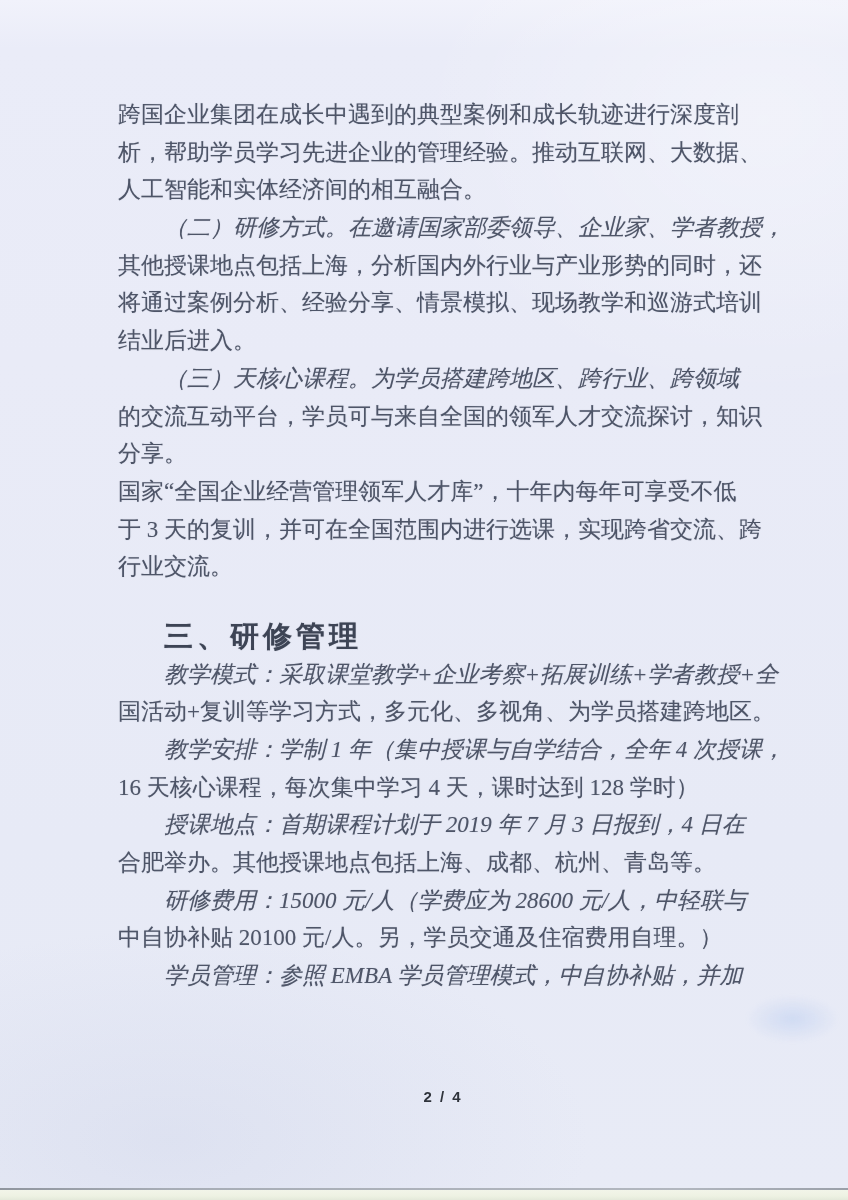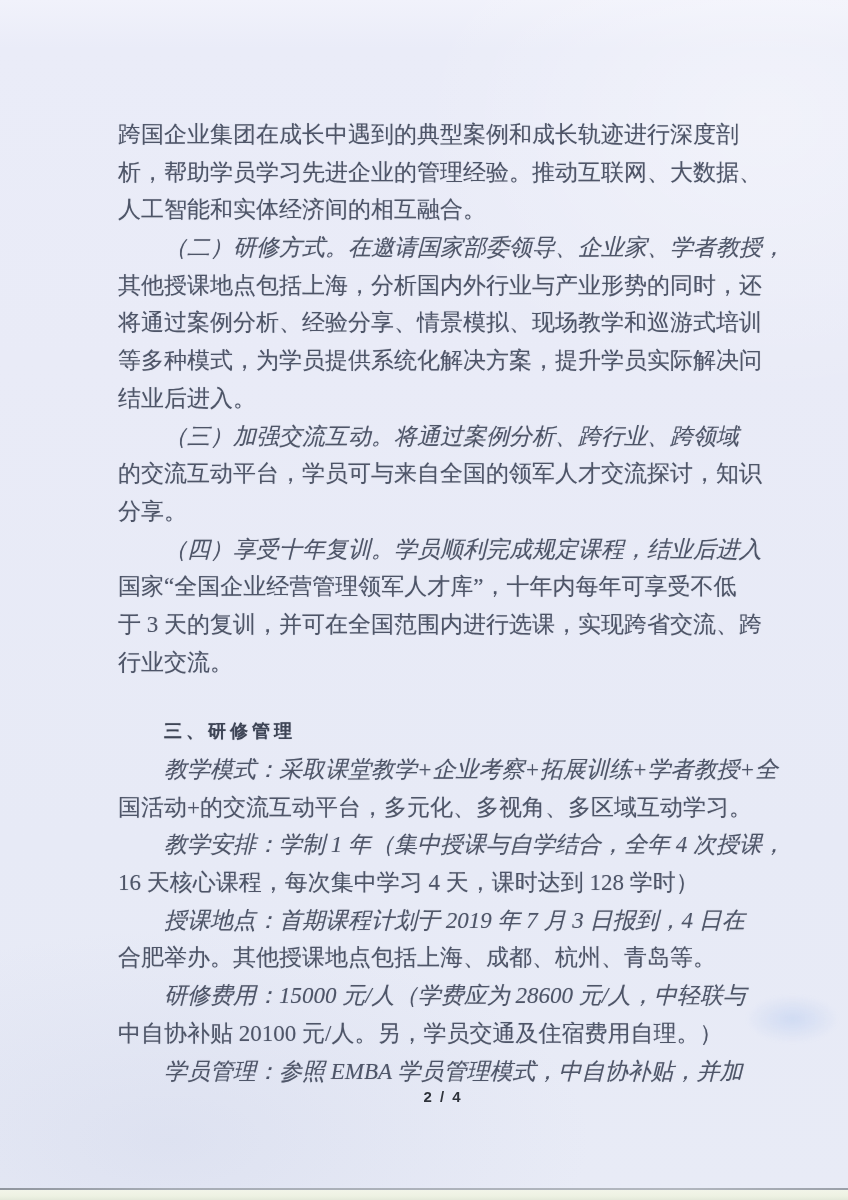--- a/index.html
+++ b/index.html
@@ -29,39 +29,38 @@
     pointer-events: none;
   }
 
   .doc {
     position: absolute;
     left: 118px;
     top: 96px;
     width: 640px;
     color: #4e5568;
     text-shadow: 0 0 1px rgba(78,85,104,0.35);
-    margin-top: 20px;
   }
 
   .line {
     height: 37.7px;
     line-height: 37.7px;
     font-size: 23px;
     white-space: nowrap;
   }
 
   .indent { text-indent: 2em; font-style: italic; }
 
   .heading {
     margin-top: 32px;
     height: 37.7px;
     line-height: 37.7px;
     font-family: Liberation Serif, serif;
     font-weight: 700;
-    font-size: 18px;
+    font-size: 29px;
     letter-spacing: 4px;
     text-indent: 46px;
     color: #3d4455;
     text-shadow: 0 0 1px rgba(61,68,85,0.4);
     white-space: nowrap;
   }
 
   .page-number {
     position: absolute;
     left: 4px;
@@ -111,34 +110,32 @@
 
 <div class="page">
 
   <div class="doc">
     <div class="line">跨国企业集团在成长中遇到的典型案例和成长轨迹进行深度剖</div>
     <div class="line">析，帮助学员学习先进企业的管理经验。推动互联网、大数据、</div>
     <div class="line">人工智能和实体经济间的相互融合。</div>
     <div class="line indent">（二）研修方式。在邀请国家部委领导、企业家、学者教授，</div>
     <div class="line">其他授课地点包括上海，分析国内外行业与产业形势的同时，还</div>
     <div class="line">将通过案例分析、经验分享、情景模拟、现场教学和巡游式培训</div>
-    <div class="line">等多种模式，为学员提供系统化解决方案，提升学员实际解决问</div>
     <div class="line">结业后进入。</div>
-    <div class="line indent">（三）加强交流互动。将通过案例分析、跨行业、跨领域</div>
+    <div class="line indent">（三）天核心课程。为学员搭建跨地区、跨行业、跨领域</div>
     <div class="line">的交流互动平台，学员可与来自全国的领军人才交流探讨，知识</div>
     <div class="line">分享。</div>
-    <div class="line indent">（四）享受十年复训。学员顺利完成规定课程，结业后进入</div>
     <div class="line">国家“全国企业经营管理领军人才库”，十年内每年可享受不低</div>
     <div class="line">于 3 天的复训，并可在全国范围内进行选课，实现跨省交流、跨</div>
     <div class="line">行业交流。</div>
 
     <div class="heading">三、研修管理</div>
 
     <div class="line indent">教学模式：采取课堂教学+企业考察+拓展训练+学者教授+全</div>
-    <div class="line">国活动+的交流互动平台，多元化、多视角、多区域互动学习。</div>
+    <div class="line">国活动+复训等学习方式，多元化、多视角、为学员搭建跨地区。</div>
     <div class="line indent">教学安排：学制 1 年（集中授课与自学结合，全年 4 次授课，</div>
     <div class="line">16 天核心课程，每次集中学习 4 天，课时达到 128 学时）</div>
     <div class="line indent">授课地点：首期课程计划于 2019 年 7 月 3 日报到，4 日在</div>
     <div class="line">合肥举办。其他授课地点包括上海、成都、杭州、青岛等。</div>
     <div class="line indent">研修费用：15000 元/人（学费应为 28600 元/人，中轻联与</div>
     <div class="line">中自协补贴 20100 元/人。另，学员交通及住宿费用自理。）</div>
     <div class="line indent">学员管理：参照 EMBA 学员管理模式，中自协补贴，并加</div>
   </div>
 
   <div class="page-number">2 / 4</div>

